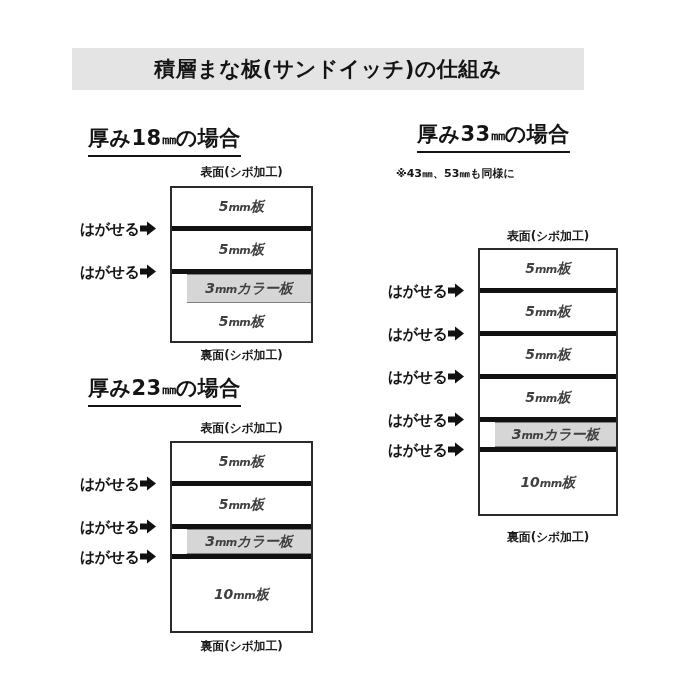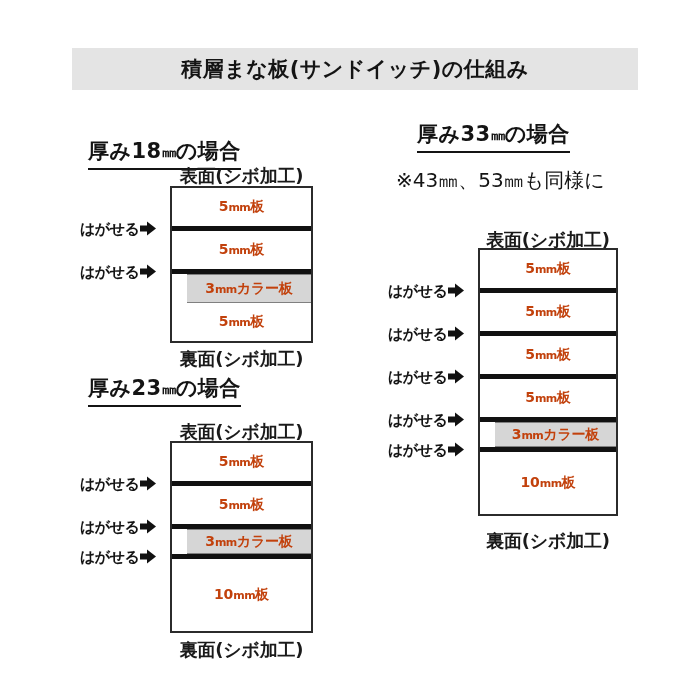--- a/index.html
+++ b/index.html
@@ -21,21 +21,21 @@
     left: 0; top: 0;
     width: 700px;
     height: 700px;
   }
 
   
   .title-banner {
     position: absolute;
     left: 72px;
     top: 48px;
-    width: 566px;
+    width: 512px;
     height: 42px;
     background: #e4e4e4;
     display: flex;
     align-items: center;
     justify-content: center;
   }
   .title-banner .title-text {
     font-size: 21px;
     font-weight: 700;
     letter-spacing: 0.5px;
@@ -57,30 +57,30 @@
   .unit-mm {
     font-size: 15px;
     letter-spacing: -1px;
     position: relative;
     top: -1px;
   }
 
   
   .note {
     position: absolute;
-    font-size: 20px;
-    font-weight: 400;
+    font-size: 11px;
+    font-weight: 700;
     line-height: 1.45;
     color: #141414;
     white-space: nowrap;
   }
   .note .ln2 { display: block; padding-left: 14px; }
 
   .face-label {
-    font-size: 18px;
+    font-size: 12px;
     font-weight: 600;
     color: #1a1a1a;
     text-align: center;
     white-space: nowrap;
     letter-spacing: -0.2px;
   }
   .face-label.top { margin-bottom: 3px; }
   .face-label.bottom { margin-top: 20px; }
 
   .stack-box {
@@ -100,23 +100,24 @@
   }
   .layer.color-board {
     background: #d6d6d6;
     border-top: 1px solid #808080;
     border-bottom: 1px solid #808080;
     margin-left: 15px;
   }
   .layer .layer-text {
     font-size: 14px;
     font-weight: 600;
-    color: #c2410c;
+    color: #404040;
     white-space: nowrap;
     letter-spacing: -0.2px;
+    font-style: italic;
   }
   .layer .layer-text .u {
     font-size: 11px;
     letter-spacing: -0.5px;
   }
 
   
   .sep-thick {
     height: 5px;
     background: #111111;
@@ -163,21 +164,21 @@
 </head>
 <body>
 
 <div id="canvas">
 
   <div class="title-banner">
     <span class="title-text">積層まな板(サンドイッチ)の仕組み</span>
   </div>
 
   <div id="sections-root">
-      <div class="section-heading" style="left: 88px; top: 137px;"><span>厚み18</span><span class="unit-mm">㎜</span><span>の場合</span></div>
+      <div class="section-heading" style="left: 88px; top: 124px;"><span>厚み18</span><span class="unit-mm">㎜</span><span>の場合</span></div>
       <div class="face-label top" style="position: absolute; left: 170px; top: 164px; width: 143px;">表面(シボ加工)</div>
       <div class="peel" style="top: 228.5px; left: 80px;">
         <span class="peel-text">はがせる</span>
         <span class="arrow-icon"></span>
       </div>
       <div class="peel" style="top: 271.5px; left: 80px;">
         <span class="peel-text">はがせる</span>
         <span class="arrow-icon"></span>
       </div>
       <div class="stack-box" style="position: absolute; left: 170px; top: 186px; width: 143px;">

